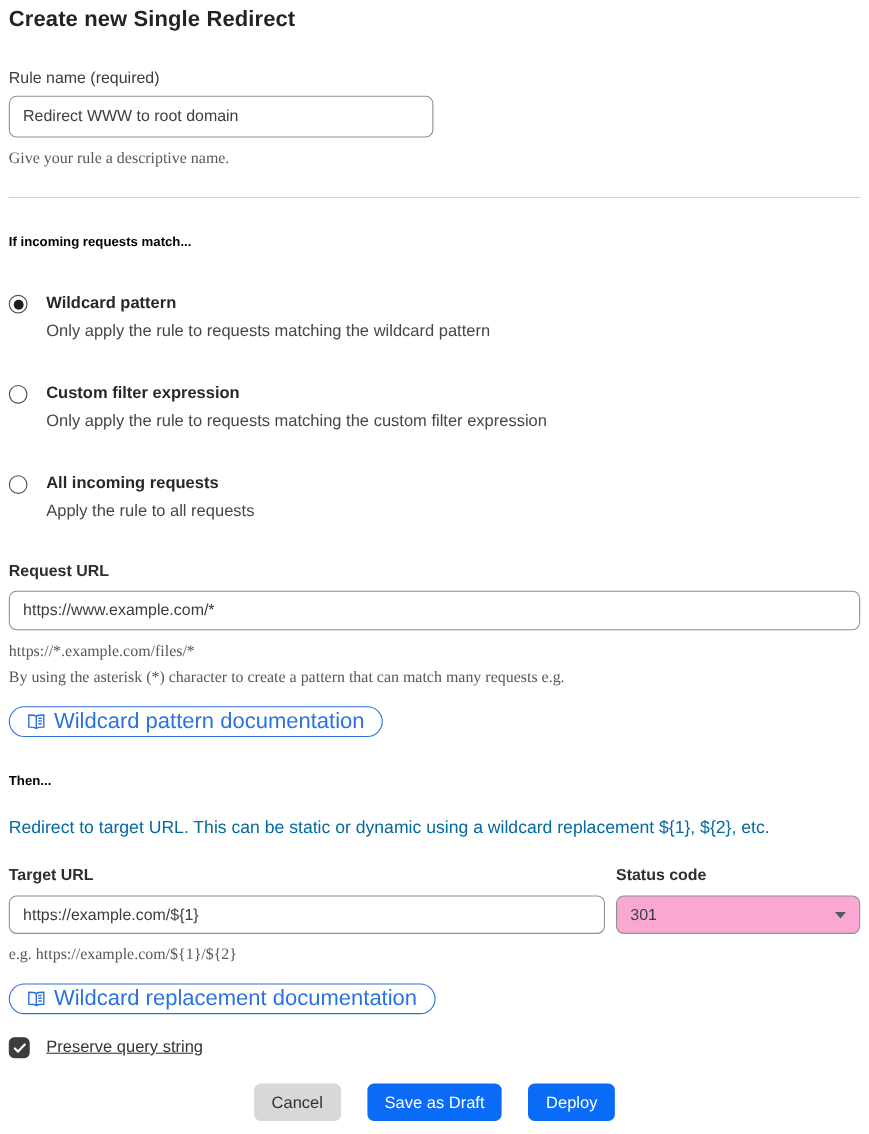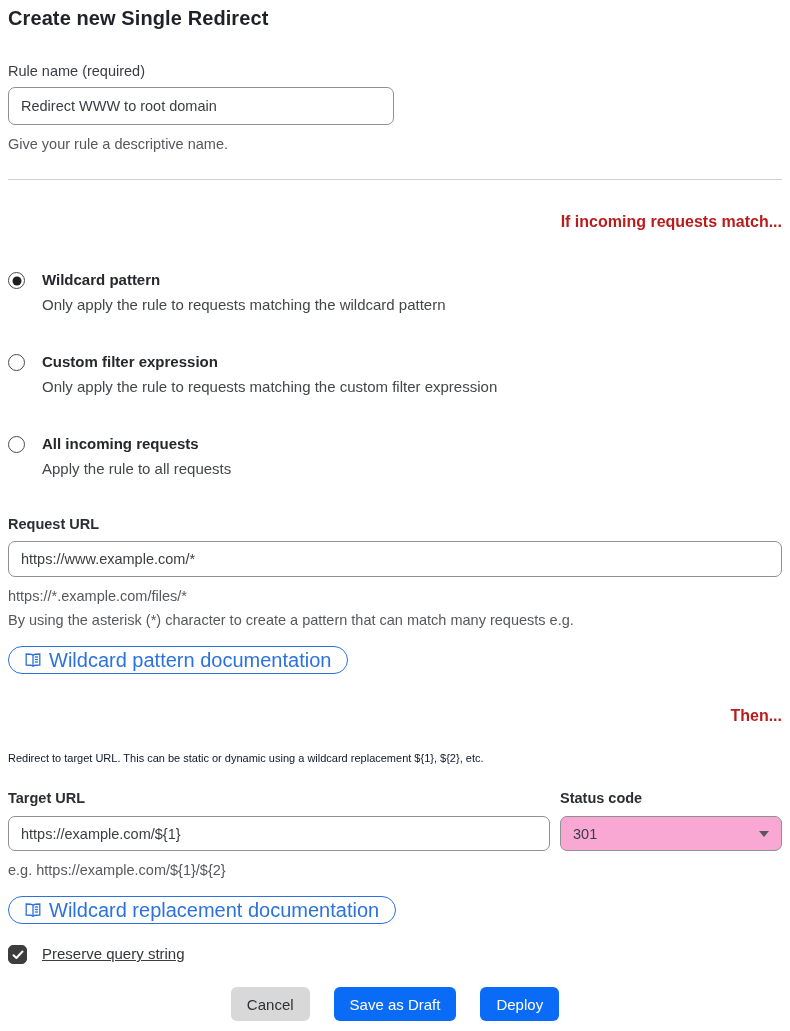--- a/index.html
+++ b/index.html
@@ -33,29 +33,30 @@
     border-radius: 7px;
     outline: none;
     background: #fff;
     width: 100%;
   }
   .rule-name-input { width: 386px; height: 38px; }
   .help {
     margin-top: 7px;
     font-size: 14.5px; color: #56585d;
     line-height: 24px;
+    font-family: Liberation Serif, serif;
   }
   hr.divider {
     margin-top: 23px;
     border: none;
     border-top: 1px solid #d0d1d2;
   }
   h2.section-heading {
     margin-top: 33px;
-    font-size: 16px; font-weight: 700; color: #b91c1c; text-align: right;
+    font-size: 12px; font-weight: 700; color: #000000;
   }
   
   .radio-group { margin-top: 39px; }
   .radio-row { display: flex; align-items: flex-start; cursor: pointer; }
   .radio-row + .radio-row { margin-top: 37px; }
   .radio {
     flex: 0 0 auto;
     width: 17px; height: 17px;
     margin-top: 2px;
     border: 1.5px solid var(--control-dark, #4a4a4a);
@@ -91,21 +92,21 @@
     border: 1px solid var(--doc-blue, #2b72e0);
     border-radius: 14px;
     background: #fff;
     color: var(--doc-blue, #2b72e0);
     font-family: "Liberation Sans", sans-serif;
     font-size: 20px;
     cursor: pointer;
   }
   .doc-pill svg { display: block; }
   
-  .then-desc { margin-top: 27px; font-size: 11px; color: #0f172a; }
+  .then-desc { margin-top: 27px; font-size: 16px; color: #0369a1; }
   
   .two-col { display: flex; gap: 10px; margin-top: 25px; }
   .col-target { width: 542px; }
   .col-status { width: 222px; }
   .two-col .text-input, .select-box { margin-top: 9px; height: 35px; }
   .select-box {
     display: flex; align-items: center; justify-content: space-between;
     padding: 0 12px;
     border: 1px solid #8f9092;
     border-radius: 7px;

